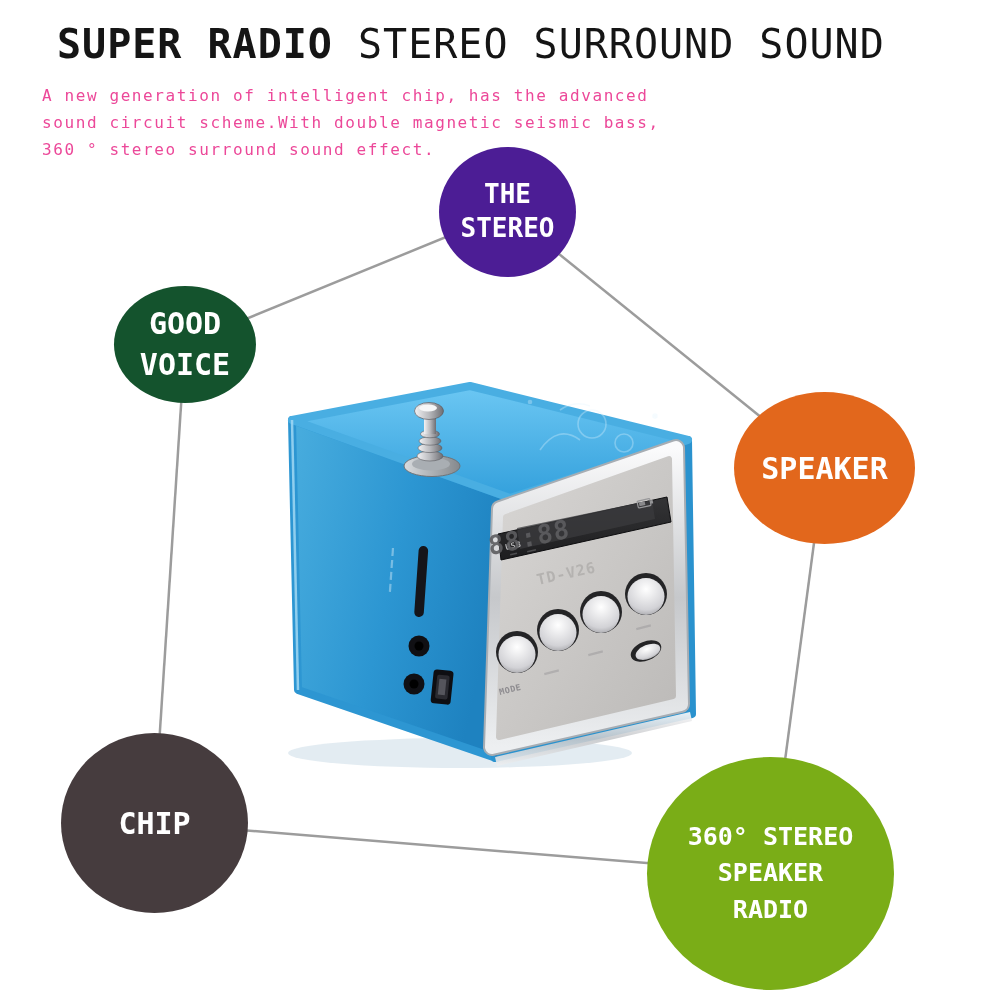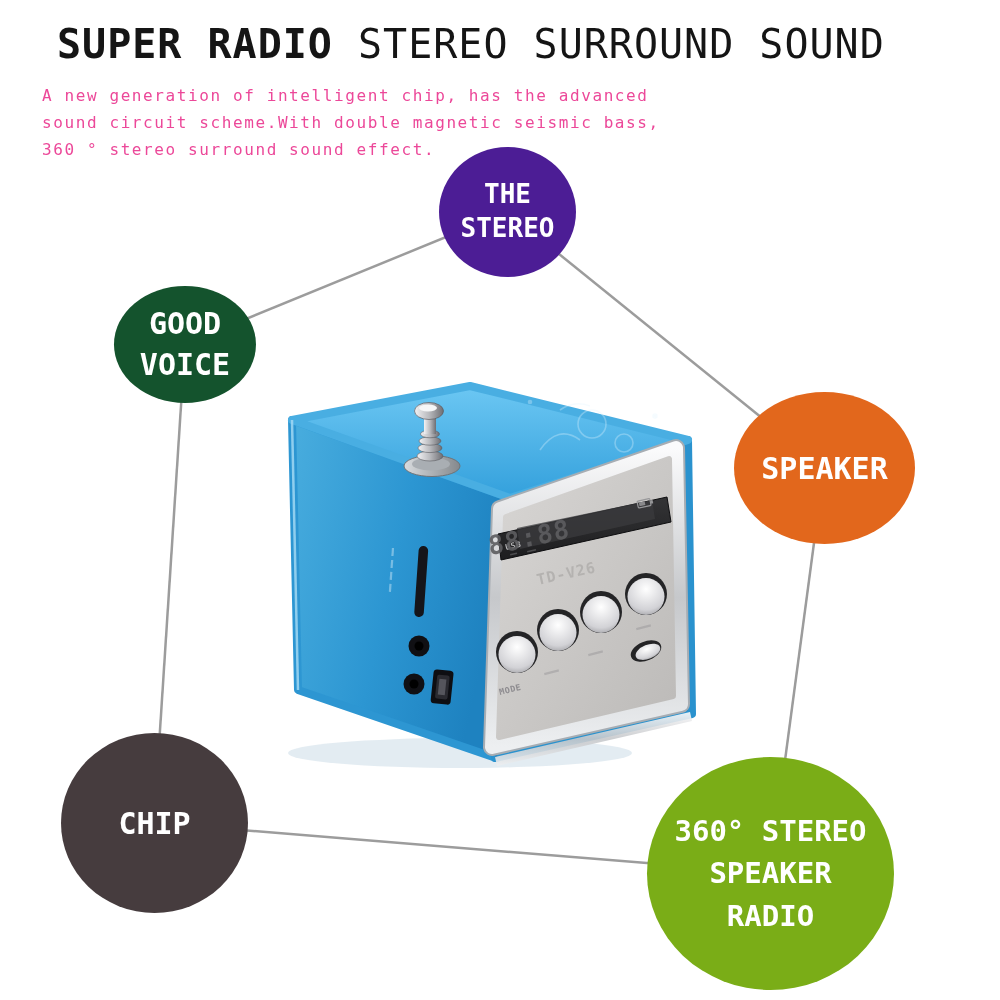--- a/index.html
+++ b/index.html
@@ -14,21 +14,21 @@
   
   .connectors{position:absolute;left:0;top:0;width:1000px;height:1000px;z-index:1;pointer-events:none;}
   
   .bubble{position:absolute;border-radius:50%;display:flex;flex-direction:column;align-items:center;
           justify-content:center;color:#fff;font-weight:700;z-index:2;text-align:center;}
   .bubble span{display:block;}
   .b-antenna {left:439px;top:147px;width:137px;height:130px;font-size:26px;line-height:1.3;}
   .b-voice   {left:114px;top:286px;width:142px;height:117px;font-size:30px;line-height:1.35;}
   .b-speaker {left:734px;top:392px;width:181px;height:152px;font-size:30px;}
   .b-chip    {left:61px; top:733px;width:187px;height:180px;font-size:30px;line-height:1.5;}
-  .b-surround{left:647px;top:757px;width:247px;height:233px;font-size:29px;line-height:1.45;}
+  .b-surround{left:647px;top:757px;width:247px;height:233px;font-size:25px;line-height:1.45;}
   
   .product{position:absolute;left:270px;top:355px;width:460px;height:420px;z-index:3;}
   .svgtxt{font-family:"DejaVu Sans Mono",monospace;}
 </style>
 </head>
 <body>
 
 <div class="stage">
 
   <div class="header">

